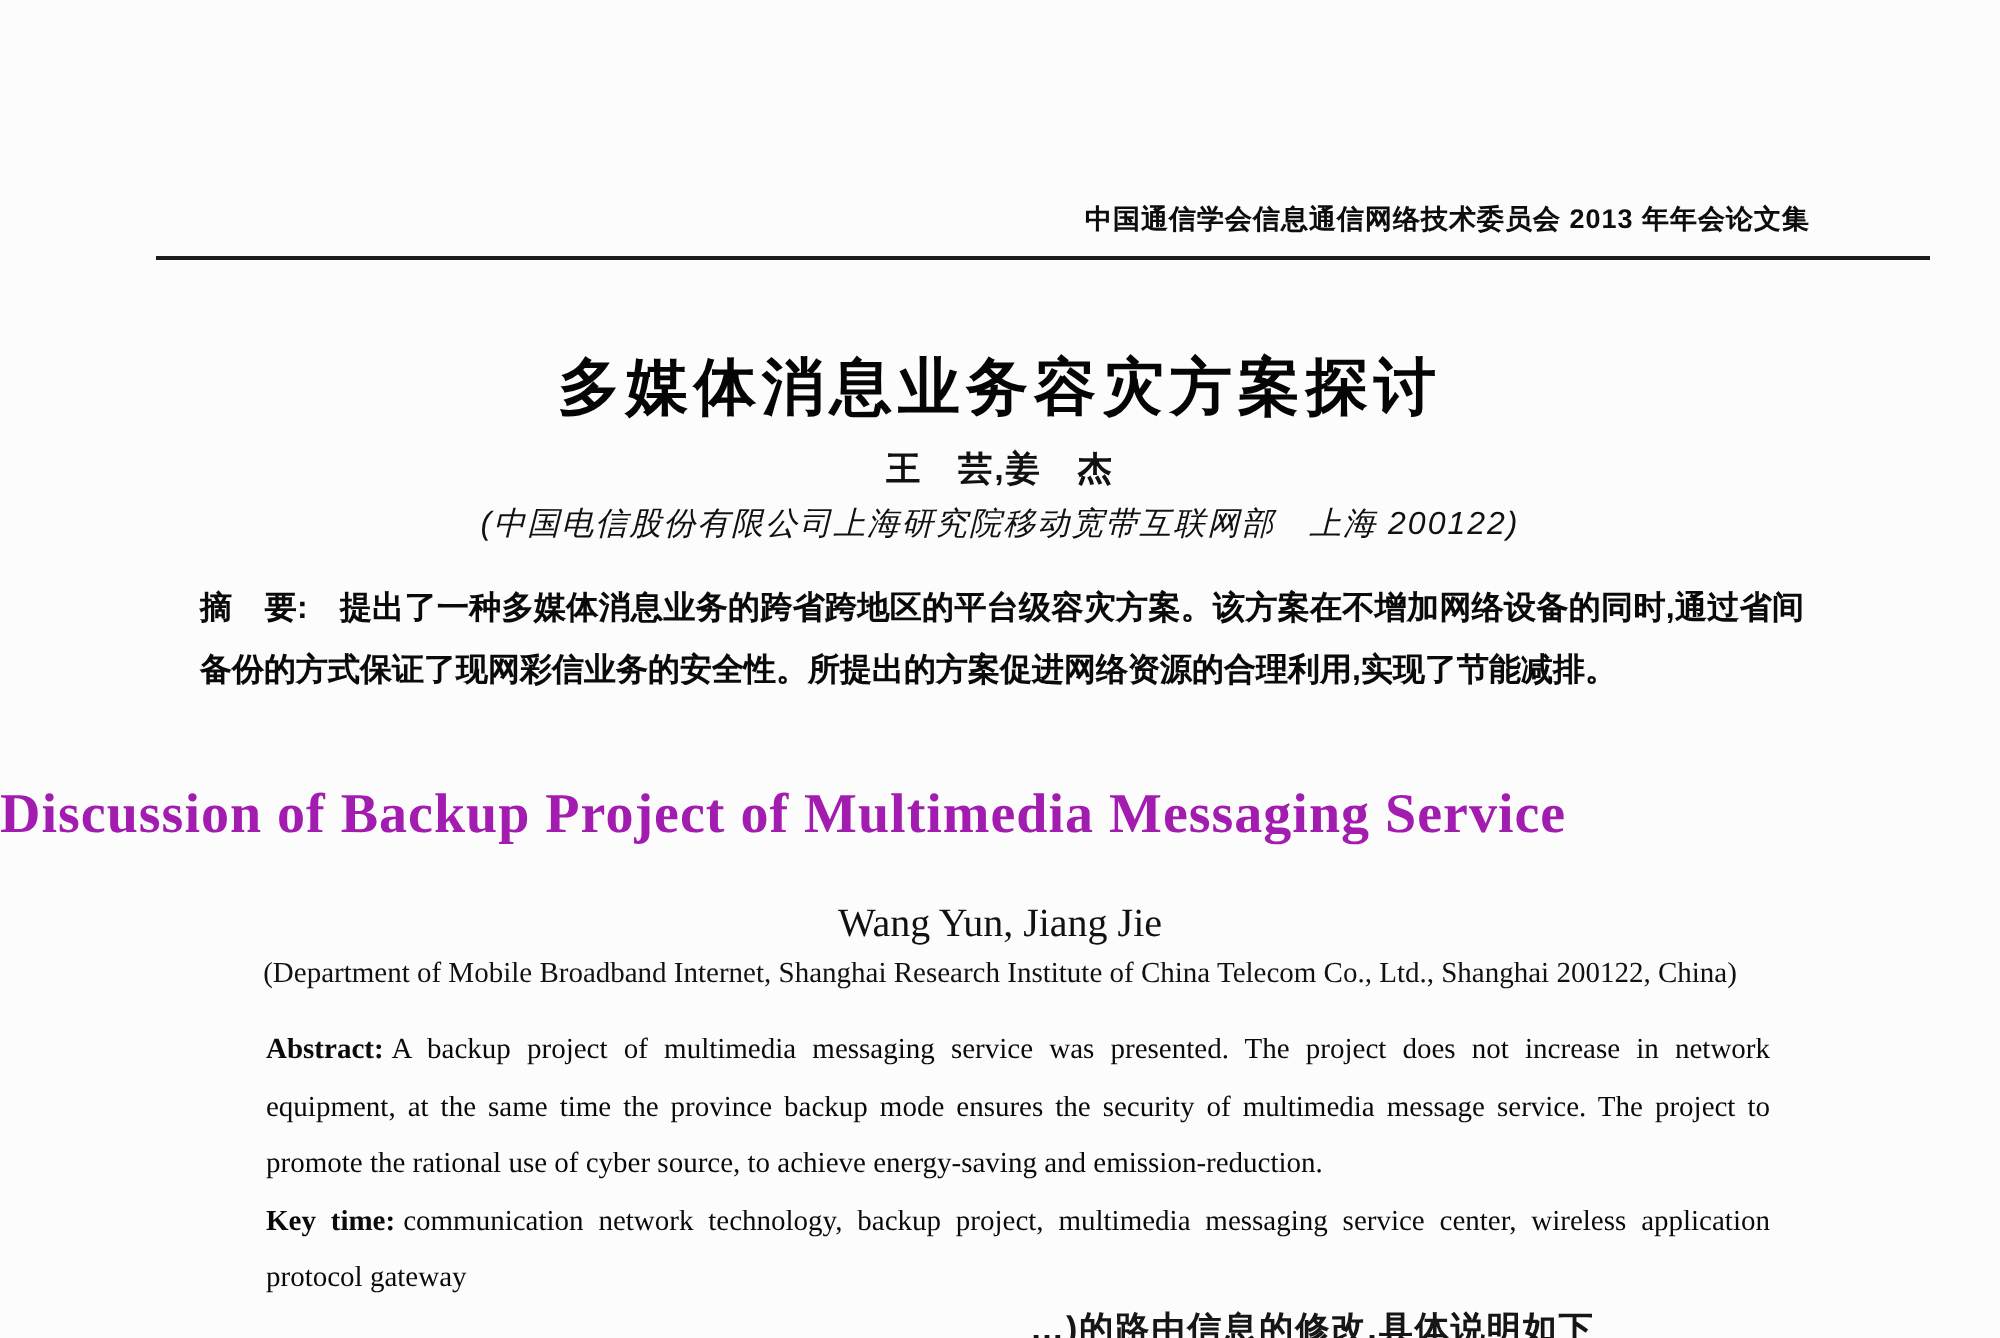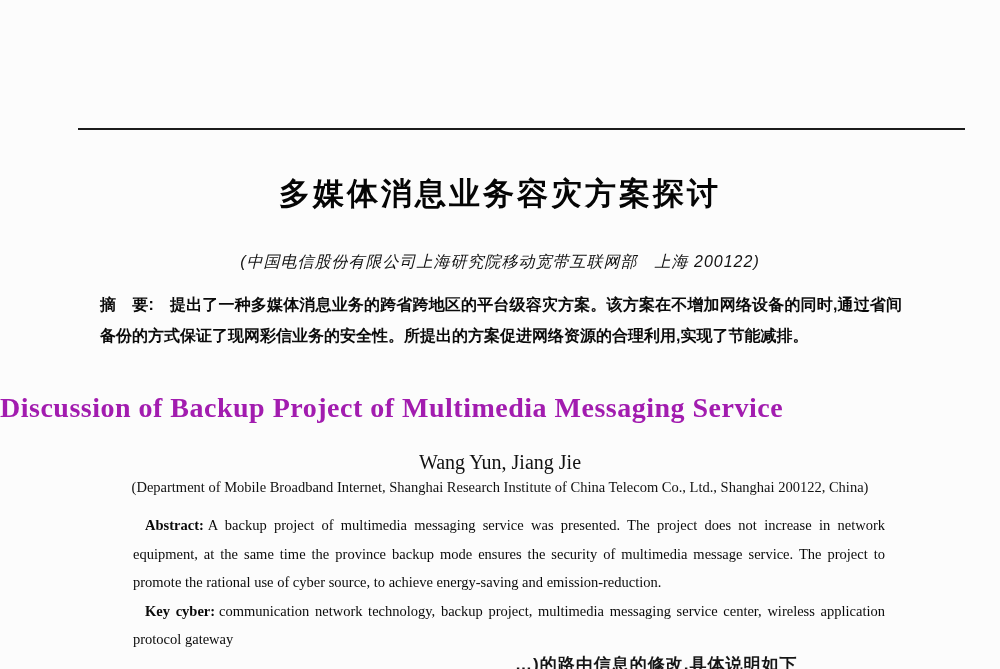--- a/index.html
+++ b/index.html
@@ -66,57 +66,59 @@
     font-size:14.5px;
   }
   .en-block {
     position:absolute; top:511px; left:133px; width:752px;
     font-family:"Liberation Serif", serif;
     font-size:14.5px; line-height:28.5px;
     color:#0a0a0a;
   }
   .en-block p { margin:0; text-align:justify; }
   .en-block p.keywords-en { text-align:justify; }
-  .en-label { font-weight:bold; margin-right:4px;margin-left:12px; }
+  .en-label { font-weight:bold; margin-right:4px; }
   .clipped-line {
     position:absolute; top:653px; left:515px; width:480px;
     font-size:17px; font-weight:600; letter-spacing:1px;
     white-space:nowrap;
     color:#161616;
   }
 </style>
 </head>
 <body>
 
 <div class="page">
 
+  <div class="proc-header">中国通信学会信息通信网络技术委员会 2013 年年会论文集</div>
 
   <div class="header-rule"></div>
 
   <h1 class="title-zh">多媒体消息业务容灾方案探讨</h1>
 
+  <div class="authors-zh">王　芸,姜　杰</div>
 
   <div class="affil-zh">(中国电信股份有限公司上海研究院移动宽带互联网部　上海 200122)</div>
 
   <div class="zh-block">
     <p class="abstract-zh">
       <span class="zh-label">摘　要:</span><span>提出了一种多媒体消息业务的跨省跨地区的平台级容灾方案。该方案在不增加网络设备的同时,通过省间备份的方式保证了现网彩信业务的安全性。所提出的方案促进网络资源的合理利用,实现了节能减排。</span>
     </p>
   </div>
 
   <h2 class="title-en">Discussion of Backup Project of Multimedia Messaging Service</h2>
 
   <div class="authors-en">Wang Yun, Jiang Jie</div>
 
   <div class="affil-en">(Department of Mobile Broadband Internet, Shanghai Research Institute of China Telecom Co., Ltd., Shanghai 200122, China)</div>
 
   <div class="en-block">
     <p class="abstract-en">
       <span class="en-label">Abstract:</span><span>A backup project of multimedia messaging service was presented. The project does not increase in network equipment, at the same time the province backup mode ensures the security of multimedia message service. The project to promote the rational use of cyber source, to achieve energy-saving and emission-reduction.</span>
     </p>
     <p class="keywords-en">
-      <span class="en-label">Key cyber:</span><span>communication network technology, backup project, multimedia messaging service center, wireless application protocol gateway</span>
+      <span class="en-label">Key time:</span><span>communication network technology, backup project, multimedia messaging service center, wireless application protocol gateway</span>
     </p>
   </div>
 
   <div class="clipped-line">…)的路由信息的修改,具体说明如下</div>
 
 </div>
 
 </body></html>

